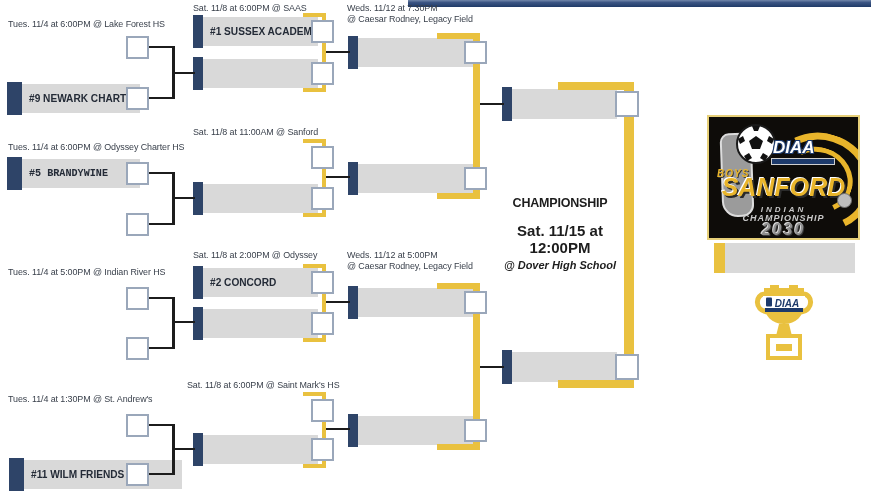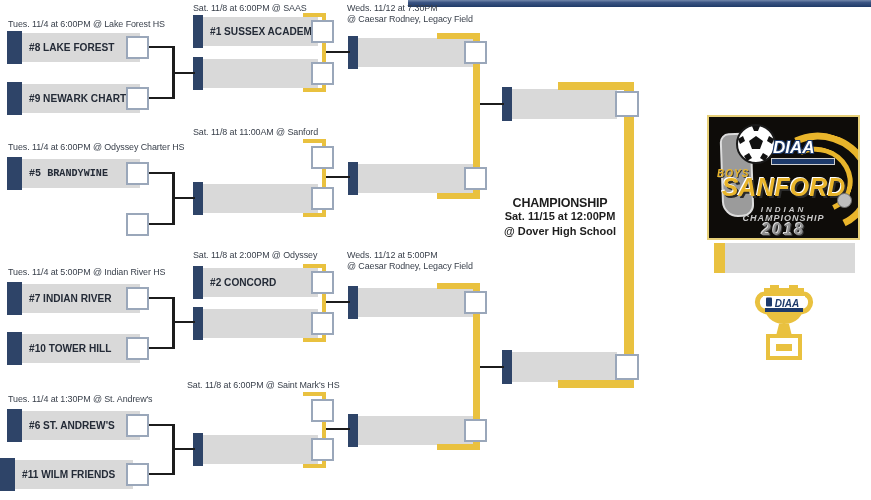--- a/index.html
+++ b/index.html
@@ -17,22 +17,22 @@
        font-weight:bold;font-size:11px;color:#242b37;white-space:nowrap;
        transform:scaleX(0.92);transform-origin:left center;}
   .lbl.q{left:17px;}
   .sbox{position:absolute;width:19px;height:19px;background:#fff;border:2px solid #9aa7ba;z-index:5;}
   .sbox.big{width:20px;height:22px;}
   .hl{position:absolute;height:2px;background:#1c1c1c;z-index:2;}
   .vl{position:absolute;width:3px;background:#1c1c1c;z-index:2;}
   .g{position:absolute;background:#e9c13f;z-index:1;}
   .champ{position:absolute;left:495px;top:196px;width:130px;text-align:center;color:#1d1d1d;}
   .champ .t1{font-weight:bold;font-size:12.5px;letter-spacing:-0.2px;}
-  .champ .t2{font-weight:bold;font-size:11px;margin-top:0;}
-  .champ .t3{font-weight:bold;font-size:11px;margin-top:3px;}
+  .champ .t2{font-weight:bold;font-size:15px;margin-top:12px;}
+  .champ .t3{font-weight:bold;font-size:11px;margin-top:3px;font-style:italic;}
   .logo{position:absolute;left:707px;top:115px;width:149px;height:121px;background:#0e0c09;
         border:2px solid #e7d079;overflow:hidden;}
   .logo *{position:absolute;}
   .del{left:12px;top:16px;width:28px;height:80px;background:#9b9b9b;border:2px solid #dcdcdc;
        border-radius:9px 3px 12px 16px;transform:rotate(-2deg);}
   .arc1{left:58px;top:16px;width:92px;height:84px;border:7px solid transparent;
         border-top-color:#e9b52b;border-right-color:#e9b52b;border-radius:50%;transform:rotate(18deg);}
   .arc2{left:72px;top:30px;width:62px;height:56px;border:5px solid transparent;
         border-top-color:#e9b52b;border-right-color:#e9b52b;border-radius:50%;transform:rotate(18deg);}
   .ball{left:26px;top:6px;}
@@ -54,24 +54,20 @@
   .champbar{position:absolute;left:714px;top:243px;width:141px;height:30px;background:#d9d9d9;}
   .trophy{position:absolute;left:753px;top:284px;}
 </style>
 </head>
 <body>
 
 <div class="stage">
   <div class="topbar"></div>
 
   <div class="hdr" style="left:8px;top:18px;">Tues. 11/4 at 6:00PM @ Lake Forest HS</div>
-  <div class="tbar" style="left:7px;top:33px;width:133px;">
-    <div class="acc"></div>
-    <div class="lbl">#8 LAKE FOREST</div>
-  </div>
   <div class="sbox" style="left:126px;top:36px;"></div>
   <div class="tbar" style="left:7px;top:84px;width:133px;">
     <div class="acc"></div>
     <div class="lbl">#9 NEWARK CHARTER</div>
   </div>
   <div class="sbox" style="left:126px;top:87px;"></div>
   <div class="hl" style="left:147px;top:46px;width:27px;"></div>
   <div class="hl" style="left:147px;top:97px;width:27px;"></div>
   <div class="vl" style="left:172px;top:46px;height:53px;"></div>
   <div class="hl" style="left:172px;top:72px;width:23px;"></div>
@@ -82,42 +78,30 @@
     <div class="lbl">#5 BRANDYWINE</div>
   </div>
   <div class="sbox" style="left:126px;top:162px;"></div>
   <div class="sbox" style="left:126px;top:213px;"></div>
   <div class="hl" style="left:147px;top:172px;width:27px;"></div>
   <div class="hl" style="left:147px;top:223px;width:27px;"></div>
   <div class="vl" style="left:172px;top:172px;height:53px;"></div>
   <div class="hl" style="left:172px;top:197px;width:23px;"></div>
 
   <div class="hdr" style="left:8px;top:266px;">Tues. 11/4 at 5:00PM @ Indian River HS</div>
-  <div class="tbar" style="left:7px;top:284px;width:133px;">
-    <div class="acc"></div>
-    <div class="lbl">#7 INDIAN RIVER</div>
-  </div>
   <div class="sbox" style="left:126px;top:287px;"></div>
-  <div class="tbar" style="left:7px;top:334px;width:133px;">
-    <div class="acc"></div>
-    <div class="lbl">#10 TOWER HILL</div>
-  </div>
   <div class="sbox" style="left:126px;top:337px;"></div>
   <div class="hl" style="left:147px;top:297px;width:27px;"></div>
   <div class="hl" style="left:147px;top:347px;width:27px;"></div>
   <div class="vl" style="left:172px;top:297px;height:52px;"></div>
   <div class="hl" style="left:172px;top:321px;width:23px;"></div>
 
   <div class="hdr" style="left:8px;top:393px;">Tues. 11/4 at 1:30PM @ St. Andrew's</div>
-  <div class="tbar" style="left:7px;top:411px;width:133px;">
-    <div class="acc"></div>
-    <div class="lbl">#6 ST. ANDREW'S</div>
-  </div>
   <div class="sbox" style="left:126px;top:414px;"></div>
-  <div class="tbar" style="left:0;top:460px;width:133px;">
+  <div class="tbar" style="left:9px;top:460px;width:133px;padding-left:40px;">
     <div class="acc"></div>
     <div class="lbl">#11 WILM FRIENDS</div>
   </div>
   <div class="sbox" style="left:126px;top:463px;"></div>
   <div class="hl" style="left:147px;top:424px;width:27px;"></div>
   <div class="hl" style="left:147px;top:473px;width:27px;"></div>
   <div class="vl" style="left:172px;top:424px;height:51px;"></div>
   <div class="hl" style="left:172px;top:448px;width:23px;"></div>
 
   <div class="hdr" style="left:193px;top:2px;">Sat. 11/8 at 6:00PM @ SAAS</div>
@@ -236,21 +220,21 @@
       <polygon points="39,16 34,13 32,18 37,21" fill="#111"></polygon>
       <polygon points="9,33 14,30 17,35 12,38" fill="#111"></polygon>
       <polygon points="33,33 28,30 25,35 30,38" fill="#111"></polygon>
     </svg>
     <div class="diaa">DIAA</div>
     <div class="diaastrip"></div>
     <div class="boys">BOYS</div>
     <div class="soccer">SANFORD</div>
     <div class="state">INDIAN</div>
     <div class="chips">CHAMPIONSHIP</div>
-    <div class="yr">2018</div>
+    <div class="yr">2030</div>
     <div class="emb"></div>
   </div>
 
   <div class="champbar">
     <div class="acc gold"></div>
   </div>
 
   <svg class="trophy" width="62" height="76" viewBox="0 0 62 76">
     <path d="M12 10 C2 10 1 26 14 28" fill="none" stroke="#e9c13f" stroke-width="5"></path>
     <path d="M50 10 C60 10 61 26 48 28" fill="none" stroke="#e9c13f" stroke-width="5"></path>

